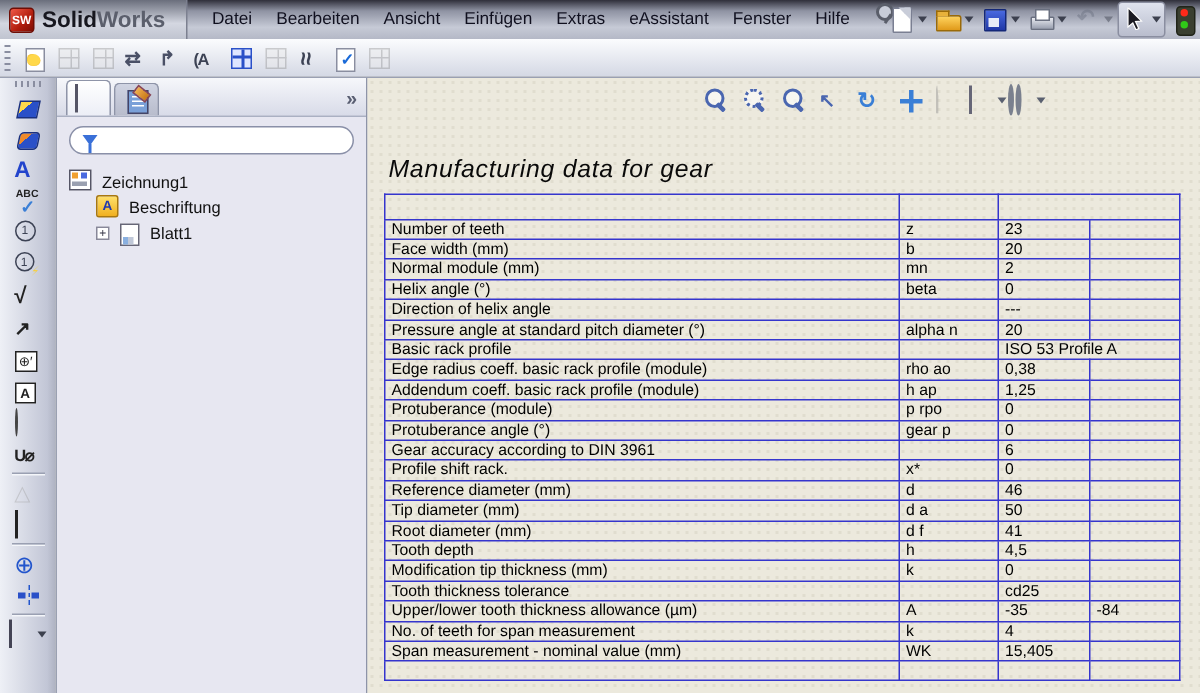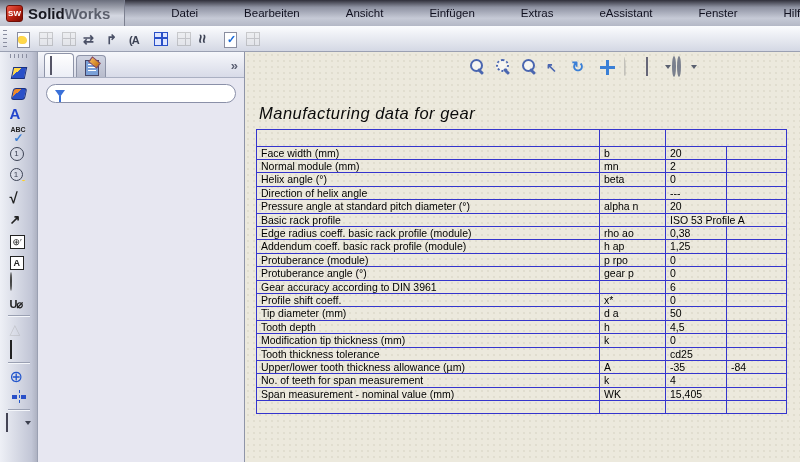--- a/index.html
+++ b/index.html
@@ -13,21 +13,21 @@
   .logo { display:flex; align-items:center; gap:5px; padding:0 14px 0 6px;
     background:linear-gradient(#6a6e7c 0%, #d4d7e1 60%, #c0c4d0 100%);
     border-right:1px solid #7c8090; }
   .logo-badge { width:17px; height:17px; border-radius:3px; color:#fff;
     background:linear-gradient(135deg,#f05a48,#b01c0c 60%,#7c0e04);
     font-size:8px; font-weight:bold; display:flex; align-items:center; justify-content:center;
     border:1px solid #6e0e06; }
   .logo-text { font-size:15px; font-weight:bold; color:#17171f; letter-spacing:0; }
   .logo-text .lt { color:#5b5f6c; font-weight:bold; }
   .menus { display:flex; align-items:center; padding-left:8px; }
-  .menu-item { font-size:11.5px; color:#10101f; padding:4px 8px; cursor:default;margin-left:30px; }
+  .menu-item { font-size:11.5px; color:#10101f; padding:4px 8px; cursor:default; }
   .pin { width:18px; height:18px; position:relative; margin:0 6px; }
   .pin::before { content:""; position:absolute; width:8px; height:8px; border:2px solid #5a5e6a;
     border-radius:50%; top:2px; left:3px; background:#c8ccd8; }
   .pin::after { content:""; position:absolute; width:2px; height:7px; background:#5a5e6a;
     left:10px; top:9px; transform:rotate(35deg); }
   .qtoolbar { margin-left:2px; display:flex; align-items:center; gap:1px; padding-right:0; }
   .qbtn { display:flex; align-items:center; gap:1px; padding:2px 2px; border-radius:3px; }
   .qbtn.pressed { background:linear-gradient(#dfe3ee,#b9bdcd); border:1px solid #8a8ea0; }
   .qbtn.disabled { opacity:.45; }
   .caret { width:0; height:0; border-left:3px solid transparent; border-right:3px solid transparent;
@@ -369,20 +369,37 @@
             <span class="icn i-propertymanager"></span>
           </span>
           <span class="chev">»</span>
         </div>
       <div class="filter-row">
         <div class="filter-pill">
           <span class="funnel"></span>
           <input class="filter-input" value="" style="">
         </div>
       </div>
+      <div class="tree" id="tree">
+          <div class="tree-item">
+            <span class="icn i-drawing-doc"></span>
+            <span>Zeichnung1</span>
+          </div>
+          <div class="tree-item">
+            <span class="lvl1"></span>
+            <span class="icn i-annotations"></span>
+            <span>Beschriftung</span>
+          </div>
+          <div class="tree-item">
+            <span class="lvl1"></span>
+            <span class="expander">+</span>
+            <span class="icn i-sheet"></span>
+            <span>Blatt1</span>
+          </div>
+        </div>
     </div>
 
     <div class="drawing">
       <div class="view-toolbar" id="view-toolbar">
           <span class="vtb">
             <span class="icn mag"></span>
           </span>
           <span class="vtb">
             <span class="icn mag fit"></span>
           </span>
@@ -418,20 +435,26 @@
             <col style="width:61px">
             <col style="width:60px">
         </colgroup>
         <tbody id="gear-body">
             <tr class="hdr">
               <td></td>
               <td></td>
               <td colspan="2"></td>
             </tr>
             <tr>
+              <td>Number of teeth</td>
+              <td>z</td>
+              <td>23</td>
+              <td></td>
+            </tr>
+            <tr>
               <td>Face width (mm)</td>
               <td>b</td>
               <td>20</td>
               <td></td>
             </tr>
             <tr>
               <td>Normal module (mm)</td>
               <td>mn</td>
               <td>2</td>
               <td></td>
@@ -483,29 +506,41 @@
               <td>0</td>
               <td></td>
             </tr>
             <tr>
               <td>Gear accuracy according to DIN 3961</td>
               <td></td>
               <td>6</td>
               <td></td>
             </tr>
             <tr>
-              <td>Profile shift coeff.</td>
+              <td>Profile shift rack.</td>
               <td>x*</td>
               <td>0</td>
+              <td></td>
+            </tr>
+            <tr>
+              <td>Reference diameter (mm)</td>
+              <td>d</td>
+              <td>46</td>
               <td></td>
             </tr>
             <tr>
               <td>Tip diameter (mm)</td>
               <td>d a</td>
               <td>50</td>
+              <td></td>
+            </tr>
+            <tr>
+              <td>Root diameter (mm)</td>
+              <td>d f</td>
+              <td>41</td>
               <td></td>
             </tr>
             <tr>
               <td>Tooth depth</td>
               <td>h</td>
               <td>4,5</td>
               <td></td>
             </tr>
             <tr>
               <td>Modification tip thickness (mm)</td>

